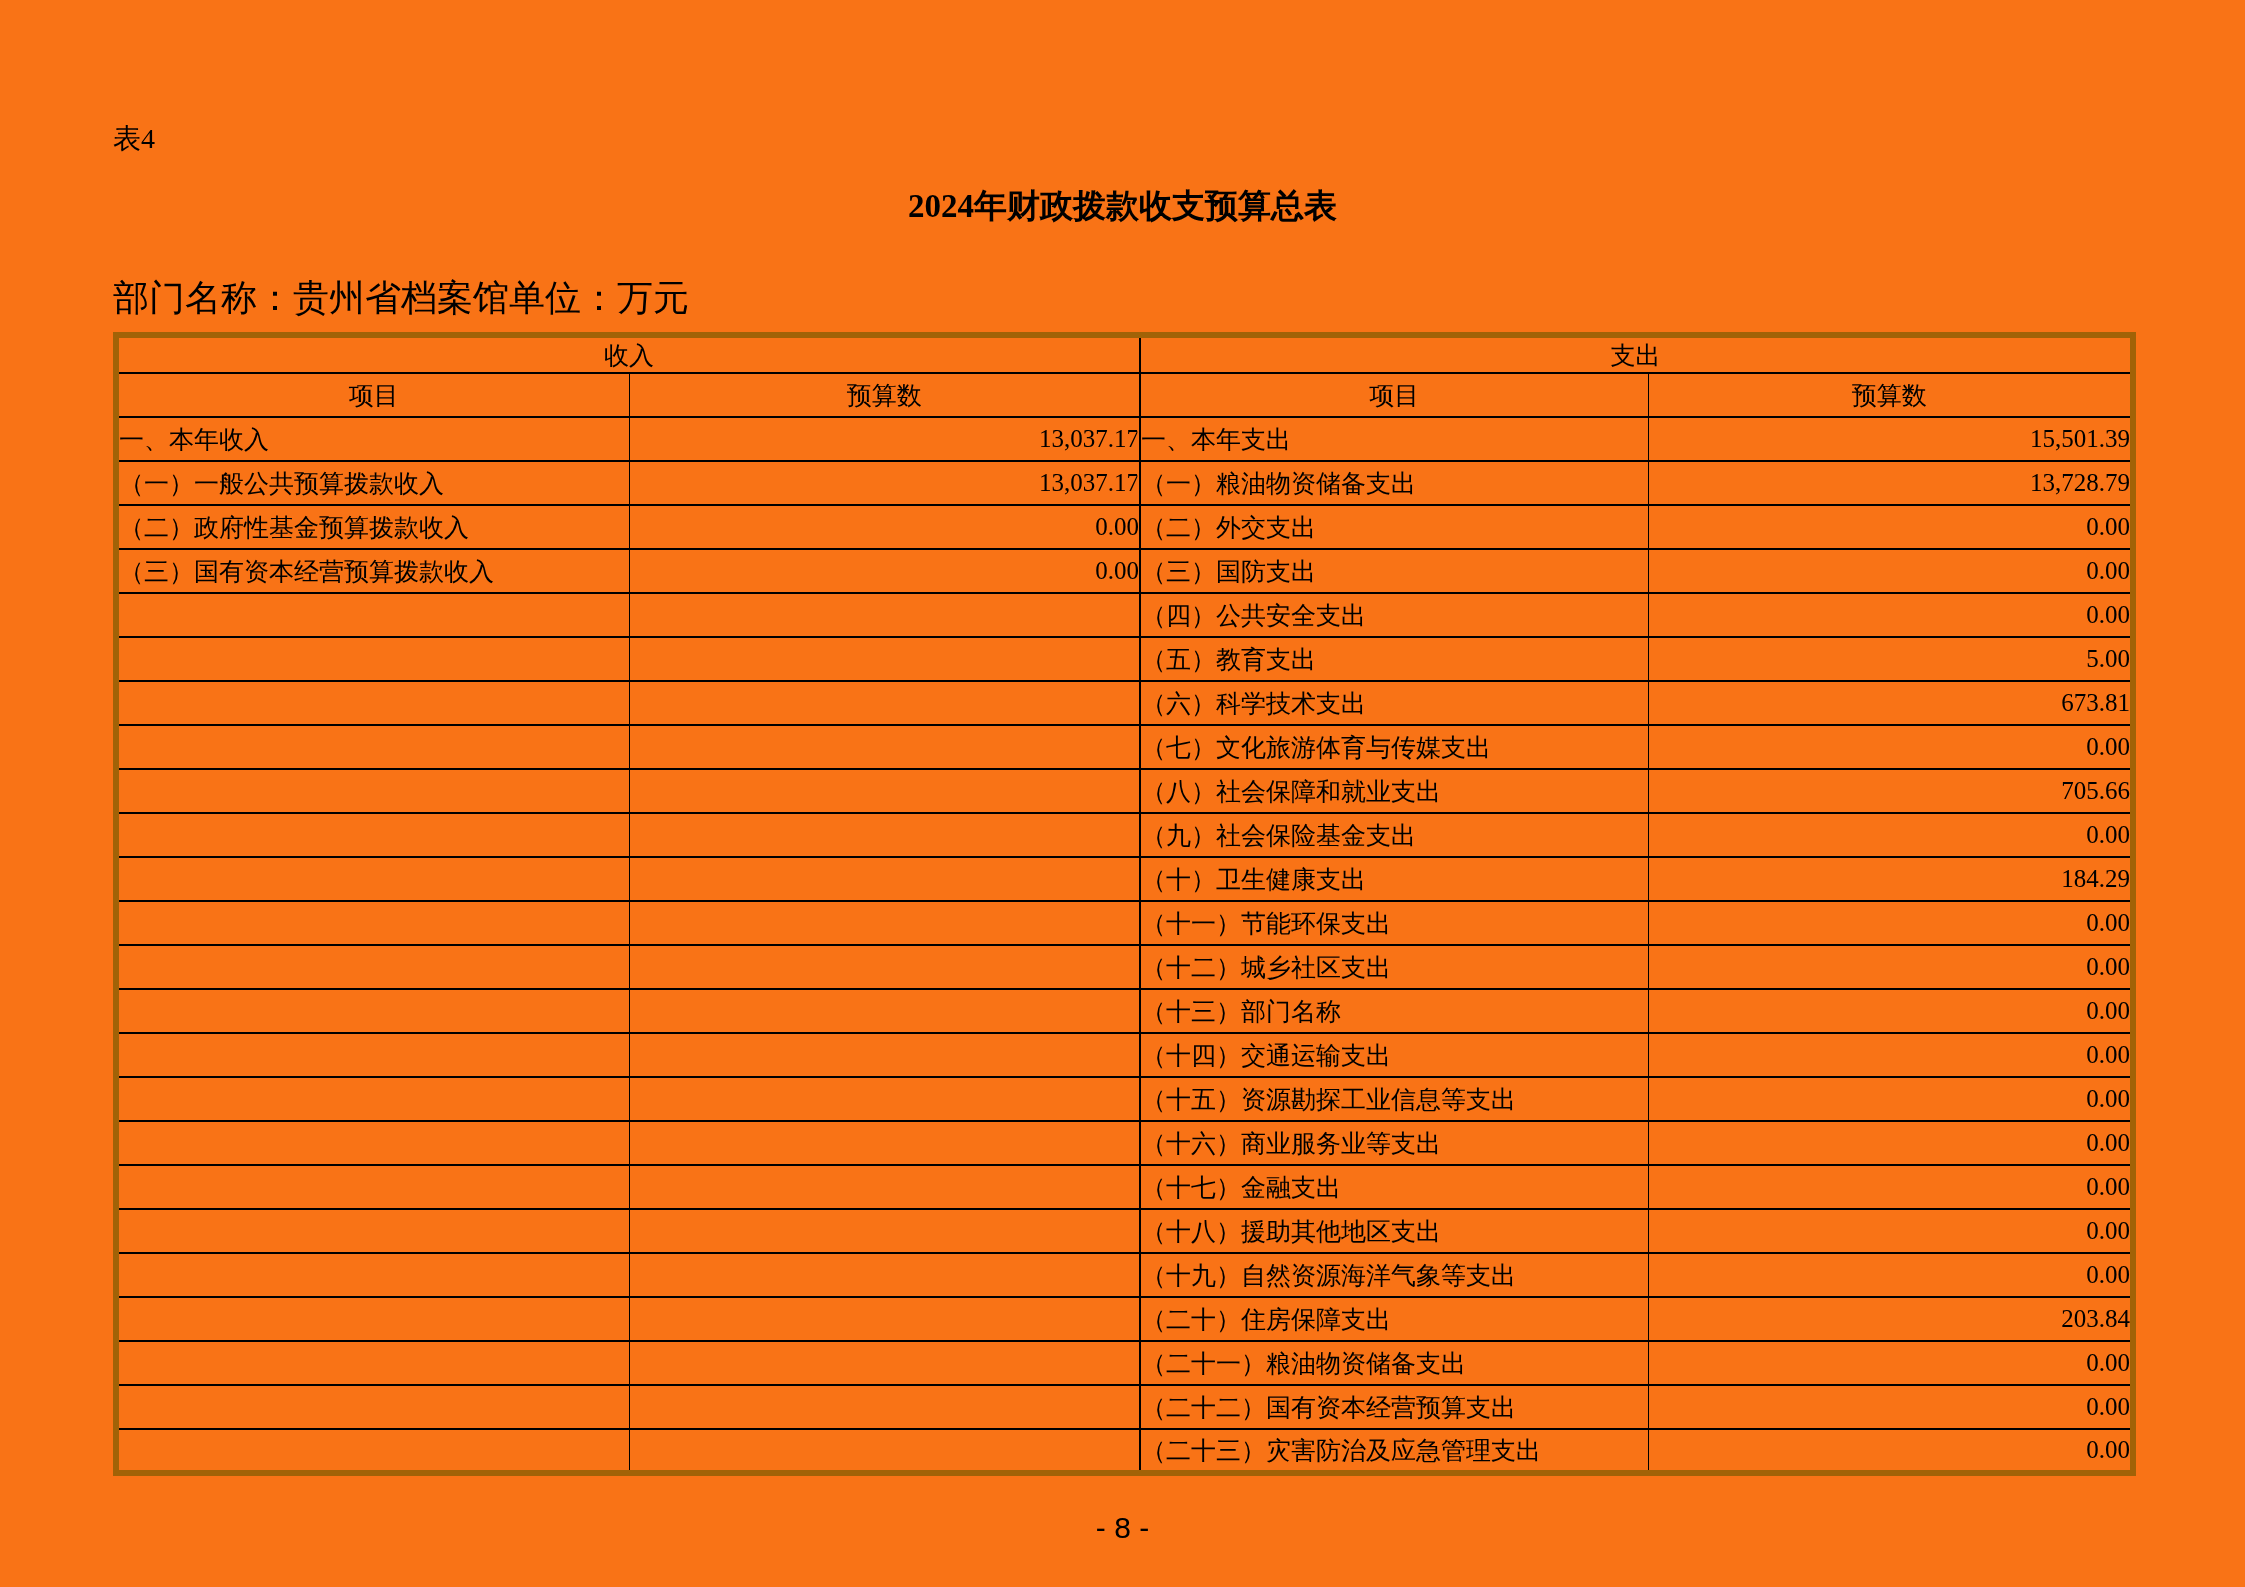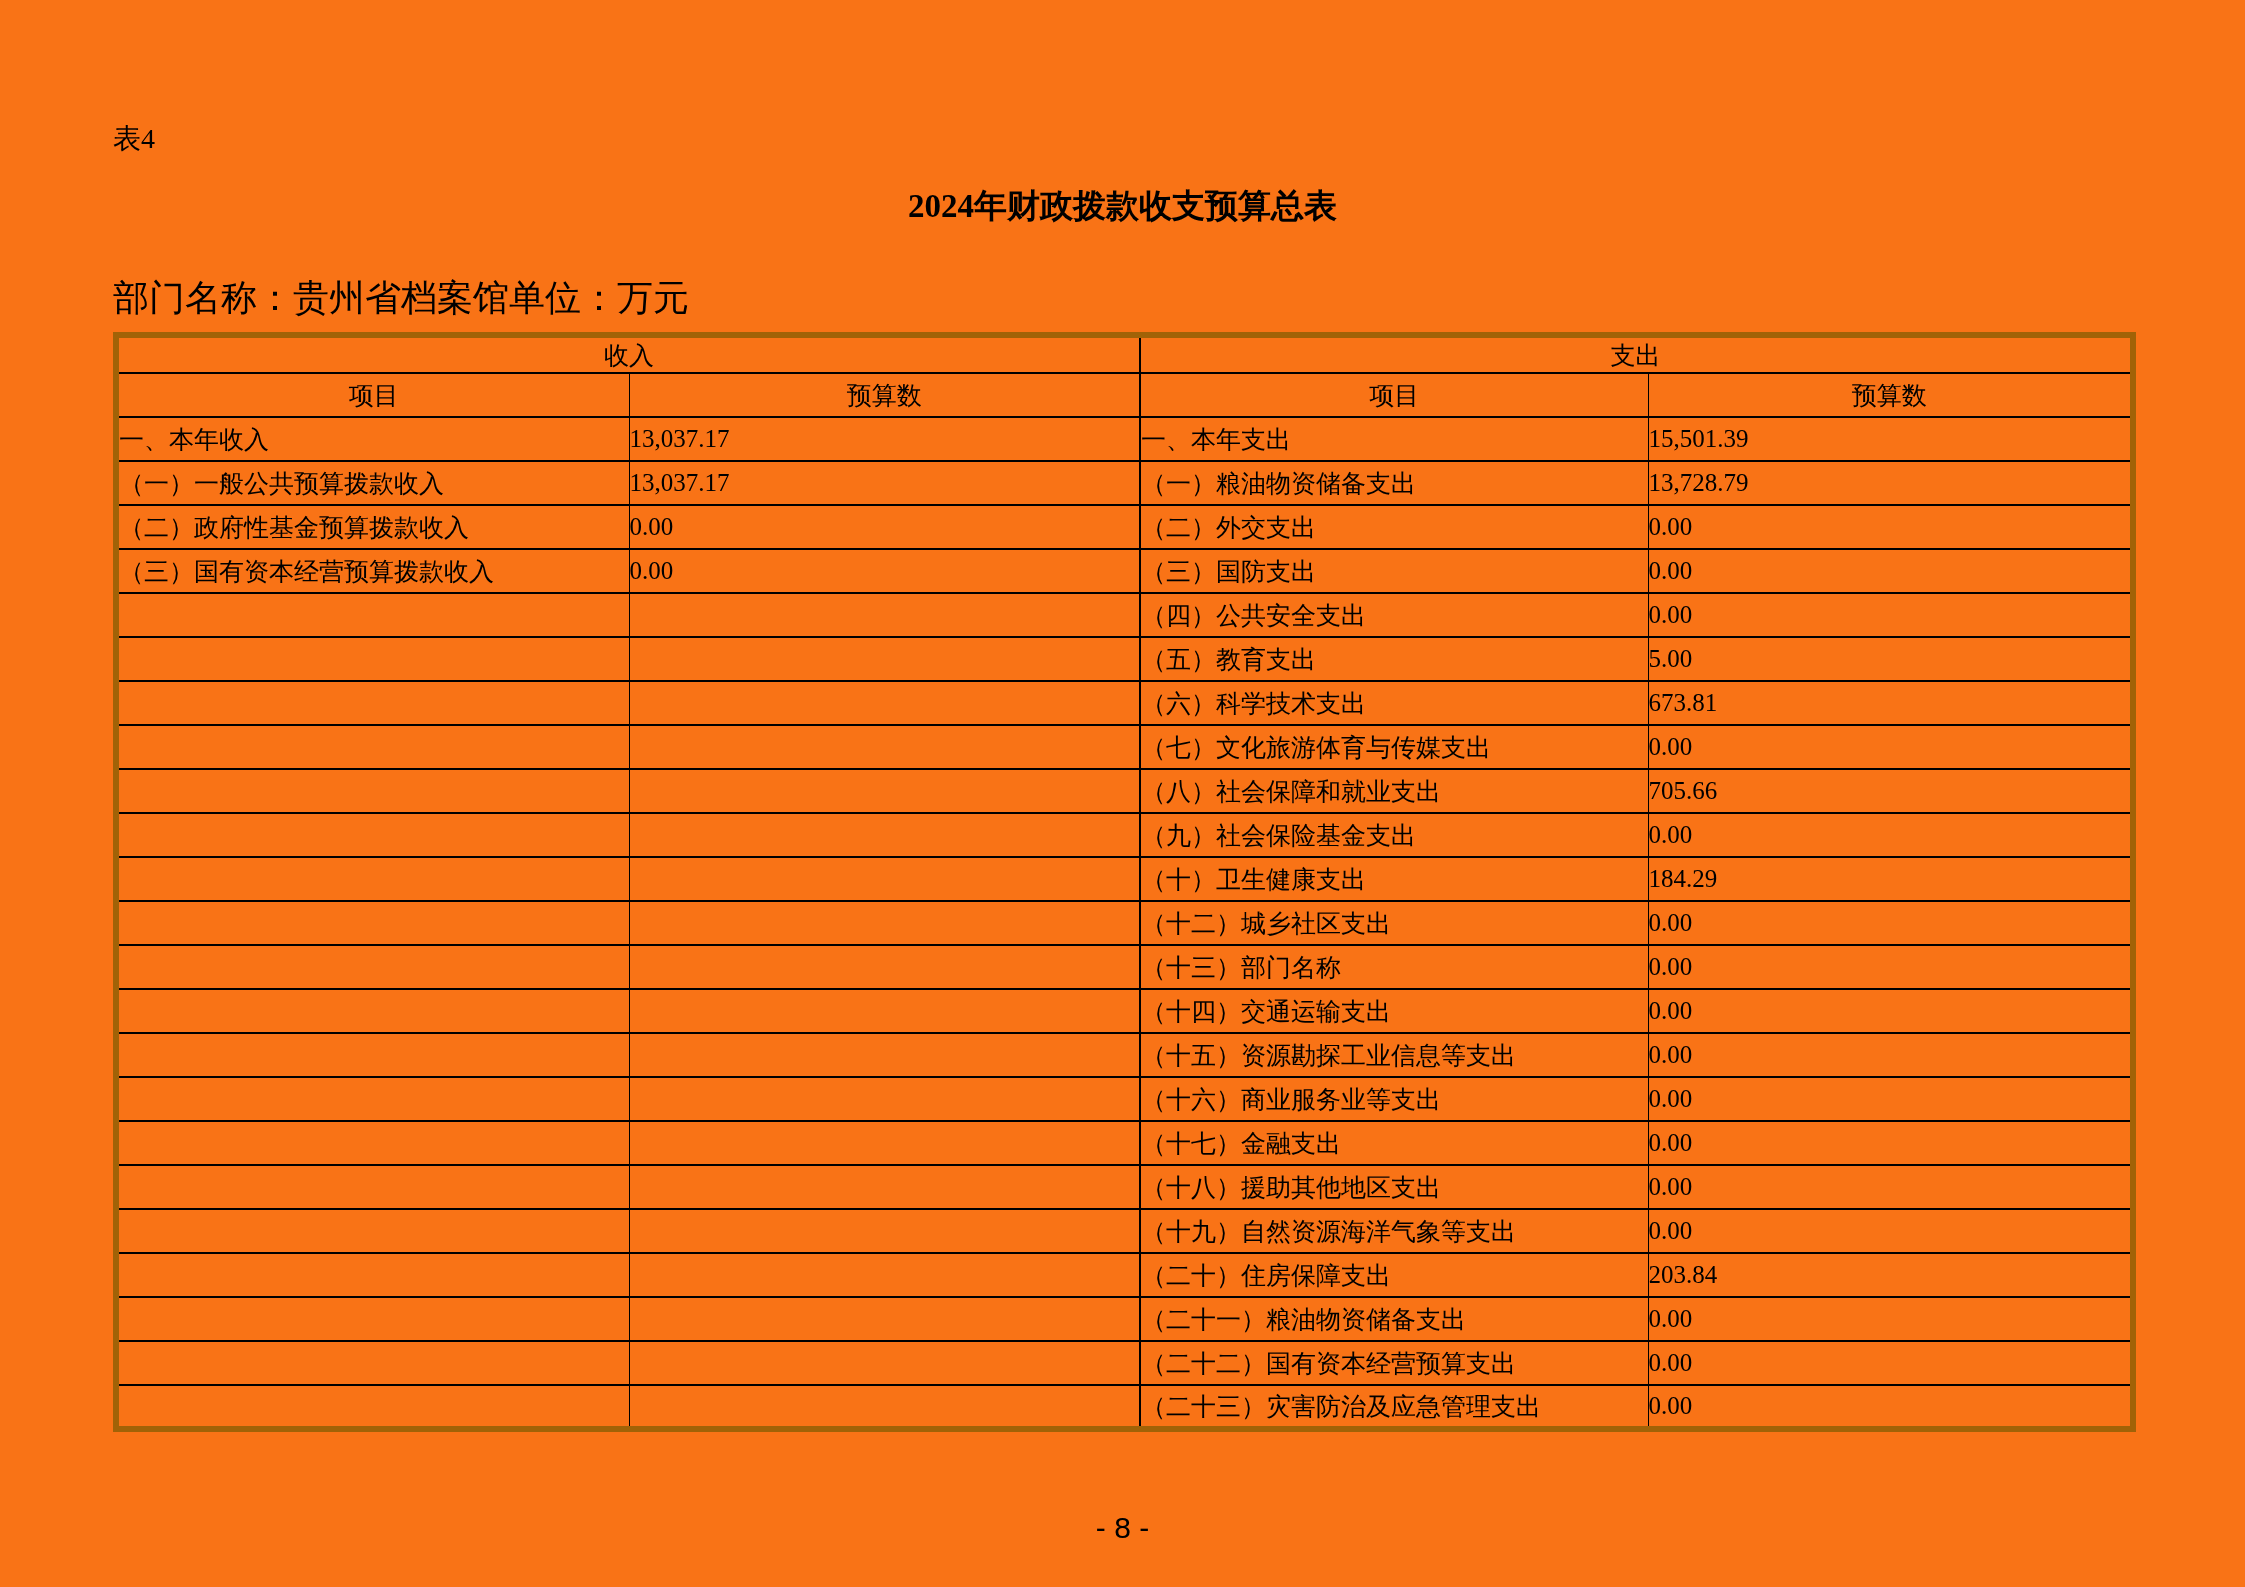--- a/index.html
+++ b/index.html
@@ -65,21 +65,21 @@
     white-space: nowrap;
     padding: 0;
   }
   table.budget .mid-r { border-right: 2px solid #000; }
   table.budget .mid-l { border-left: 2px solid #000; }
   tr.group-header { height: 38px; }
   tr.col-header { height: 44px; border-radius: 13px; }
   tbody.data tr { height: 44px; }
   th.center { text-align: center; }
   td.item { text-align: left; padding-left: 10px; padding-right: 6px; }
-  td.value { text-align: left; padding-right: 4px; padding-left: 6px; border-radius: 19px; }
+  td.value { text-align: right; padding-right: 4px; padding-left: 6px; border-radius: 19px; }
   .page-number {
     position: absolute;
     left: 0;
     top: 1510px;
     width: 100%;
     text-align: center;
     font-family: "Liberation Sans", sans-serif;
     font-size: 30px;
     line-height: 36px;
   }
@@ -180,20 +180,26 @@
         </tr>
         <tr>
           <td class="item"></td>
           <td class="value mid-r"></td>
           <td class="item mid-l">（十）卫生健康支出</td>
           <td class="value">184.29</td>
         </tr>
         <tr>
           <td class="item"></td>
           <td class="value mid-r"></td>
+          <td class="item mid-l">（十一）节能环保支出</td>
+          <td class="value">0.00</td>
+        </tr>
+        <tr>
+          <td class="item"></td>
+          <td class="value mid-r"></td>
           <td class="item mid-l">（十二）城乡社区支出</td>
           <td class="value">0.00</td>
         </tr>
         <tr>
           <td class="item"></td>
           <td class="value mid-r"></td>
           <td class="item mid-l">（十三）部门名称</td>
           <td class="value">0.00</td>
         </tr>
         <tr>

